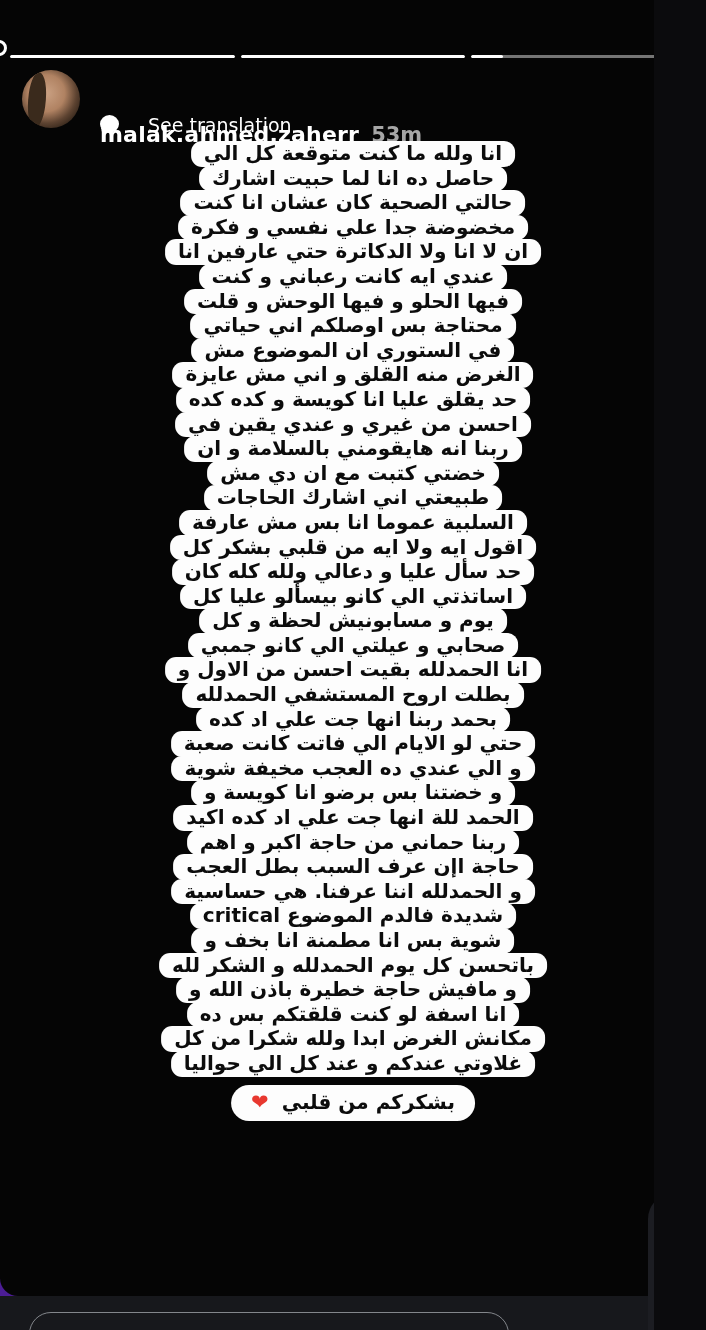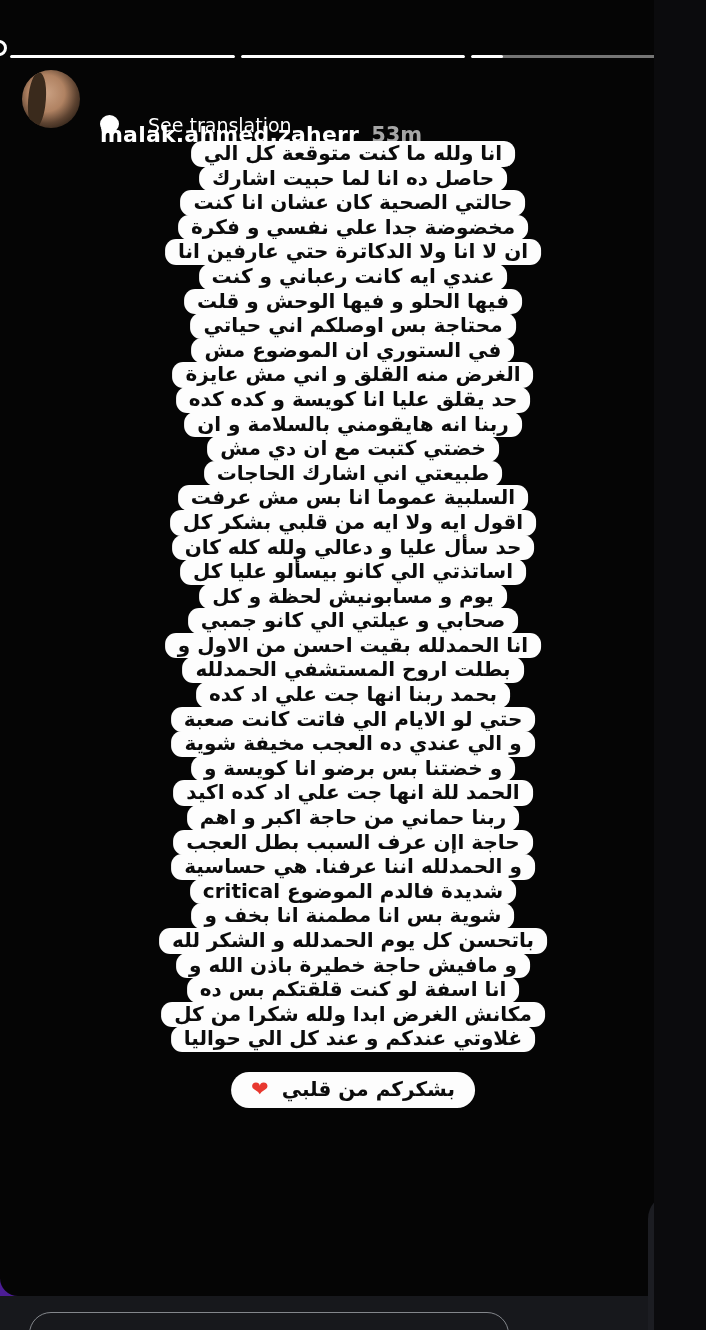--- a/index.html
+++ b/index.html
@@ -38,21 +38,21 @@
   .kebab { position:absolute; left:651px; top:82px; width:24px; height:40px; display:flex; flex-direction:column;
            align-items:center; justify-content:center; gap:6px; cursor:pointer; }
   .kebab .dot { width:5px; height:5px; border-radius:50%; background:#ffffff; }
 
   
   .text-wrap { position:absolute; left:50%; top:142px; transform:translateX(-50%);
                display:flex; flex-direction:column; align-items:center; direction:rtl; }
   .text-lines { display:flex; flex-direction:column; align-items:center; }
   .story-line { background:#fdfdfd; color:#0c0c0c; font-weight:700; font-size:20px; line-height:21.6px;
                 padding:2px 13px; border-radius:11px; margin-top:-1px; white-space:nowrap; text-align:center; }
-  .closing-bubble { margin-top:20px; background:#fdfdfd; color:#0c0c0c; font-weight:700; font-size:20px;
+  .closing-bubble { margin-top:8px; background:#fdfdfd; color:#0c0c0c; font-weight:700; font-size:20px;
                 line-height:24px; padding:5px 20px 7px; border-radius:20px; white-space:nowrap; }
   .heart { color:#e8382f; margin-right:6px; font-size:21px; }
 
   
   .embedded-card { position:absolute; left:648px; top:1193px; width:58px; height:137px;
                    background:#1c1d22; border-top-left-radius:26px; z-index:3; }
   .card-text { position:absolute; left:6px; top:94px; color:#f2f2f2; font-size:20px; font-weight:500; direction:rtl; }
 
   
   .bottom-bar { position:absolute; left:0; top:1296px; width:706px; height:34px; background:#17181c; }
@@ -110,24 +110,25 @@
           <div class="story-line">حاصل ده انا لما حبيت اشارك</div>
           <div class="story-line">حالتي الصحية كان عشان انا كنت</div>
           <div class="story-line">مخضوضة جدا علي نفسي و فكرة</div>
           <div class="story-line">ان لا انا ولا الدكاترة حتي عارفين انا</div>
           <div class="story-line">عندي ايه كانت رعباني و كنت</div>
           <div class="story-line">فيها الحلو و فيها الوحش و قلت</div>
           <div class="story-line">محتاجة بس اوصلكم اني حياتي</div>
           <div class="story-line">في الستوري ان الموضوع مش</div>
           <div class="story-line">الغرض منه القلق و اني مش عايزة</div>
           <div class="story-line">حد يقلق عليا انا كويسة و كده كده</div>
+          <div class="story-line">احسن من غيري و عندي يقين في</div>
           <div class="story-line">ربنا انه هايقومني بالسلامة و ان</div>
           <div class="story-line">خضتي كتبت مع ان دي مش</div>
           <div class="story-line">طبيعتي اني اشارك الحاجات</div>
-          <div class="story-line">السلبية عموما انا بس مش عرفت</div>
+          <div class="story-line">السلبية عموما انا بس مش عارفة</div>
           <div class="story-line">اقول ايه ولا ايه من قلبي بشكر كل</div>
           <div class="story-line">حد سأل عليا و دعالي ولله كله كان</div>
           <div class="story-line">اساتذتي الي كانو بيسألو عليا كل</div>
           <div class="story-line">يوم و مسابونيش لحظة و كل</div>
           <div class="story-line">صحابي و عيلتي الي كانو جمبي</div>
           <div class="story-line">انا الحمدلله بقيت احسن من الاول و</div>
           <div class="story-line">بطلت اروح المستشفي الحمدلله</div>
           <div class="story-line">بحمد ربنا انها جت علي اد كده</div>
           <div class="story-line">حتي لو الايام الي فاتت كانت صعبة</div>
           <div class="story-line">و الي عندي ده العجب مخيفة شوية</div>

